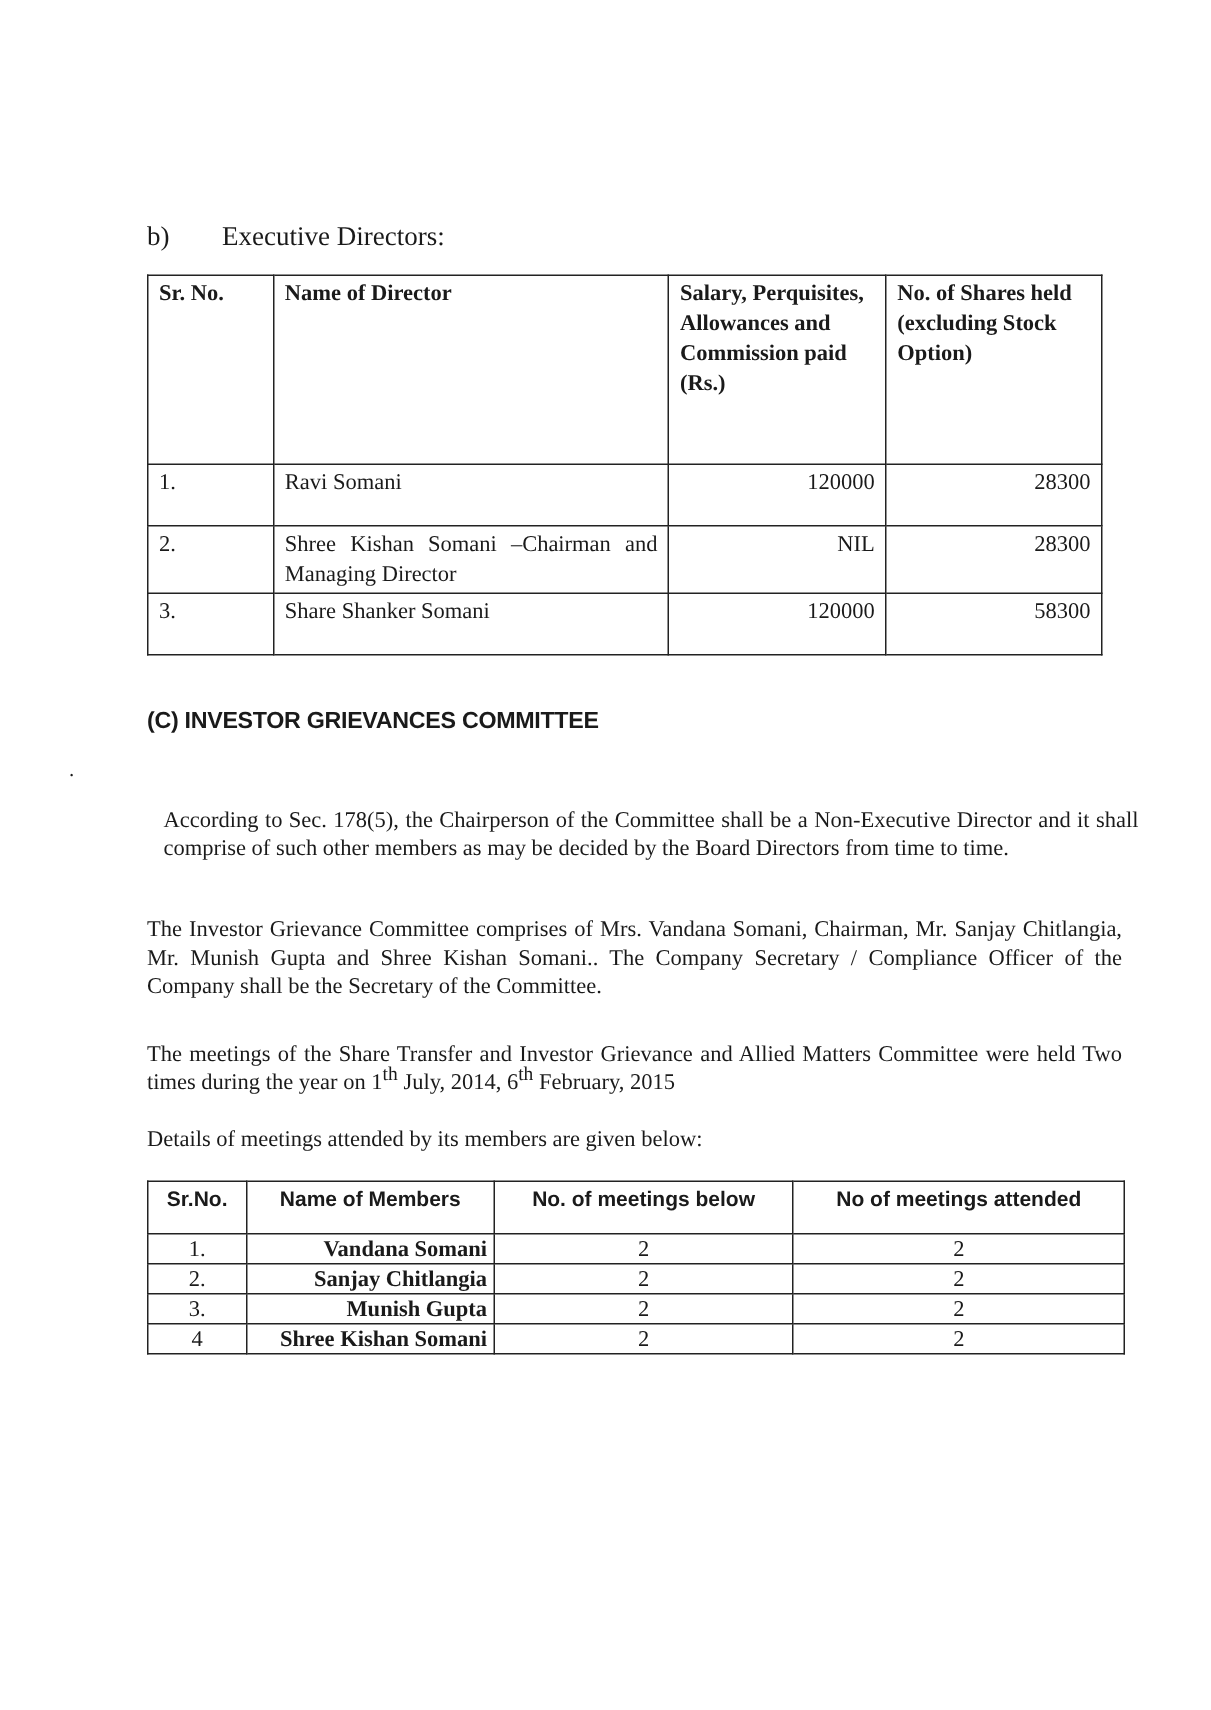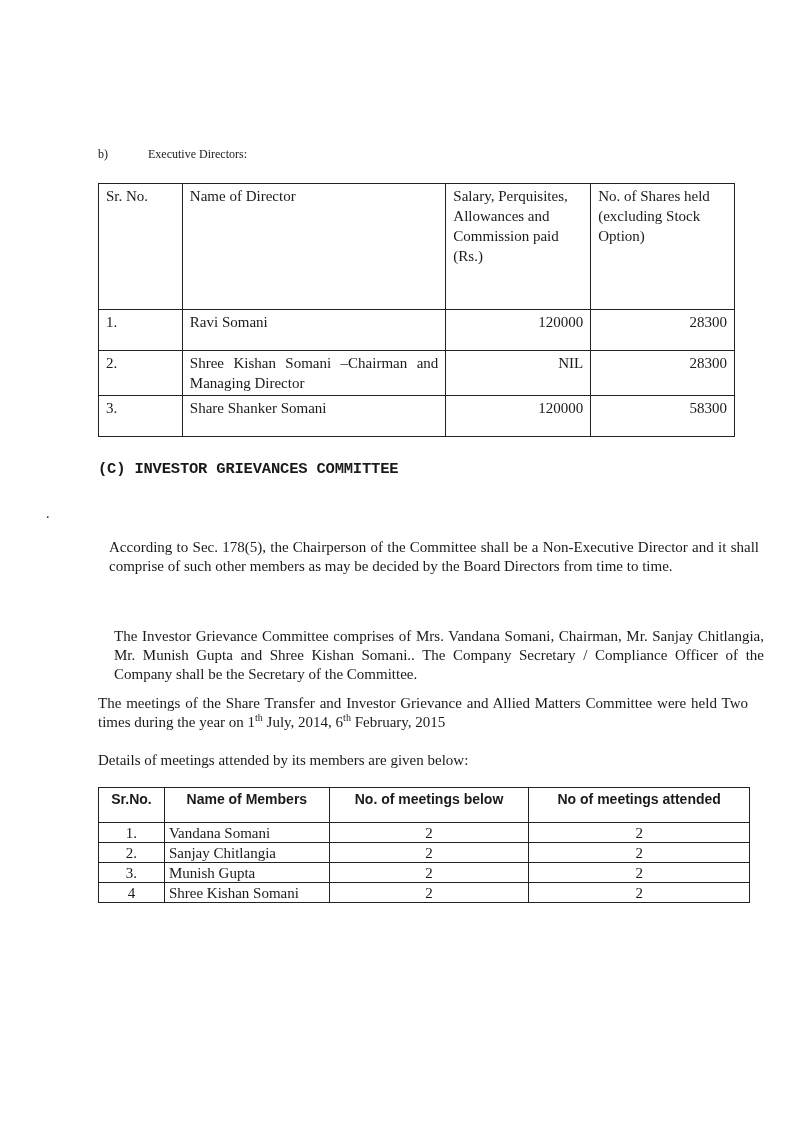--- a/index.html
+++ b/index.html
@@ -3,59 +3,59 @@
   <meta charset="utf-8">
   <style>
     html, body { margin: 0; padding: 0; background: #ffffff; }
     body {
       width: 807px; height: 1140px; position: relative; overflow: hidden;
       font-family: "Liberation Serif", "DejaVu Serif", serif;
       color: #1a1a1a;
       font-size: 15px;
     }
     .abs { position: absolute; }
-    .section-b { left: 98px; top: 147px; font-size: 12px; }
+    .section-b { left: 98px; top: 147px; font-size: 18px; }
     .section-b .label { display: inline-block; width: 50px; }
     table { border-collapse: collapse; }
     .t1 {
       position: absolute; left: 98px; top: 183px; width: 637px;
       font-size: 15px;
     }
     .t1 td, .t1 th {
       border: 1.5px solid #222; vertical-align: top; padding: 2px 7px;
       line-height: 20px;
     }
-    .t1 th { font-weight: normal; text-align: left; }
+    .t1 th { font-weight: bold; text-align: left; }
     .t1 .hdr th { height: 121px; }
     .t1 .r1 td { height: 36px; }
     .t1 .r2 td { height: 40px; }
     .t1 .r3 td { height: 36px; }
     .just { text-align: justify; text-align-last: justify; }
     .num { text-align: right; }
     .heading-c {
-      left: 98px; top: 460px; font-weight: bold; font-size: 15.5px;
-      font-family: Liberation Mono, monospace; letter-spacing: -0.2px;
+      left: 98px; top: 472px; font-weight: bold; font-size: 15.5px;
+      font-family: Liberation Sans, sans-serif; letter-spacing: -0.2px;
     }
     .dot { left: 46px; top: 506px; font-size: 14px; }
     .para {
       position: absolute; left: 98px; width: 650px;
       text-align: justify; line-height: 19px; font-size: 15px;
     }
     .t2 {
       position: absolute; left: 98px; top: 787px; width: 652px;
       font-size: 15px;
     }
     .t2 td, .t2 th {
       border: 1.2px solid #222; padding: 0 4px; line-height: 18px;
     }
     .t2 th { font-weight: bold; height: 32px; vertical-align: top; padding-top: 2px; font-family: "Liberation Sans", sans-serif; font-size: 14px; }
     .t2 td { height: 19px; }
     .center { text-align: center; }
-    .left { text-align: left; }
-    sup { font-size: 10px; vertical-align: super; line-height: 0; }
+    .left { text-align: right; font-weight: bold; }
+    sup { font-size: 13px; vertical-align: super; line-height: 0; }
   </style>
 </head>
 <body>
 
 <div class="abs section-b">
   <span class="label">b)</span><span>Executive Directors:</span>
 </div>
 
 <table class="t1">
   <colgroup>
@@ -89,21 +89,21 @@
     <td class="num">120000</td>
     <td class="num">58300</td>
   </tr>
 </tbody>
   </table>
 
 <div class="abs heading-c">(C) INVESTOR GRIEVANCES COMMITTEE</div>
 <div class="abs dot">.</div>
 
 <p class="para" style="top:527px; margin:11px;">According to Sec. 178(5), the Chairperson of the Committee shall be a Non-Executive Director and it shall comprise of such other members as may be decided by the Board Directors from time to time.</p>
-<p class="para" style="top:611px; margin:16px;">The Investor Grievance Committee comprises of Mrs. Vandana Somani, Chairman, Mr. Sanjay Chitlangia, Mr. Munish Gupta and Shree Kishan Somani.. The Company Secretary / Compliance Officer of the Company shall be the Secretary of the Committee.</p>
+<p class="para" style="top:611px; margin:0;">The Investor Grievance Committee comprises of Mrs. Vandana Somani, Chairman, Mr. Sanjay Chitlangia, Mr. Munish Gupta and Shree Kishan Somani.. The Company Secretary / Compliance Officer of the Company shall be the Secretary of the Committee.</p>
 <p class="para" style="top:694px; margin:0;"><span>The meetings of the Share Transfer and Investor Grievance and Allied Matters Committee were held Two times during the year on 1</span><sup>th</sup><span> July, 2014, 6</span><sup>th</sup><span> February, 2015</span></p>
 <p class="para" style="top:751px; margin:0;">Details of meetings attended by its members are given below:</p>
 
 <table class="t2">
   <colgroup>
     <col style="width:66px">
       <col style="width:165px">
       <col style="width:200px">
       <col style="width:221px">
   </colgroup>

